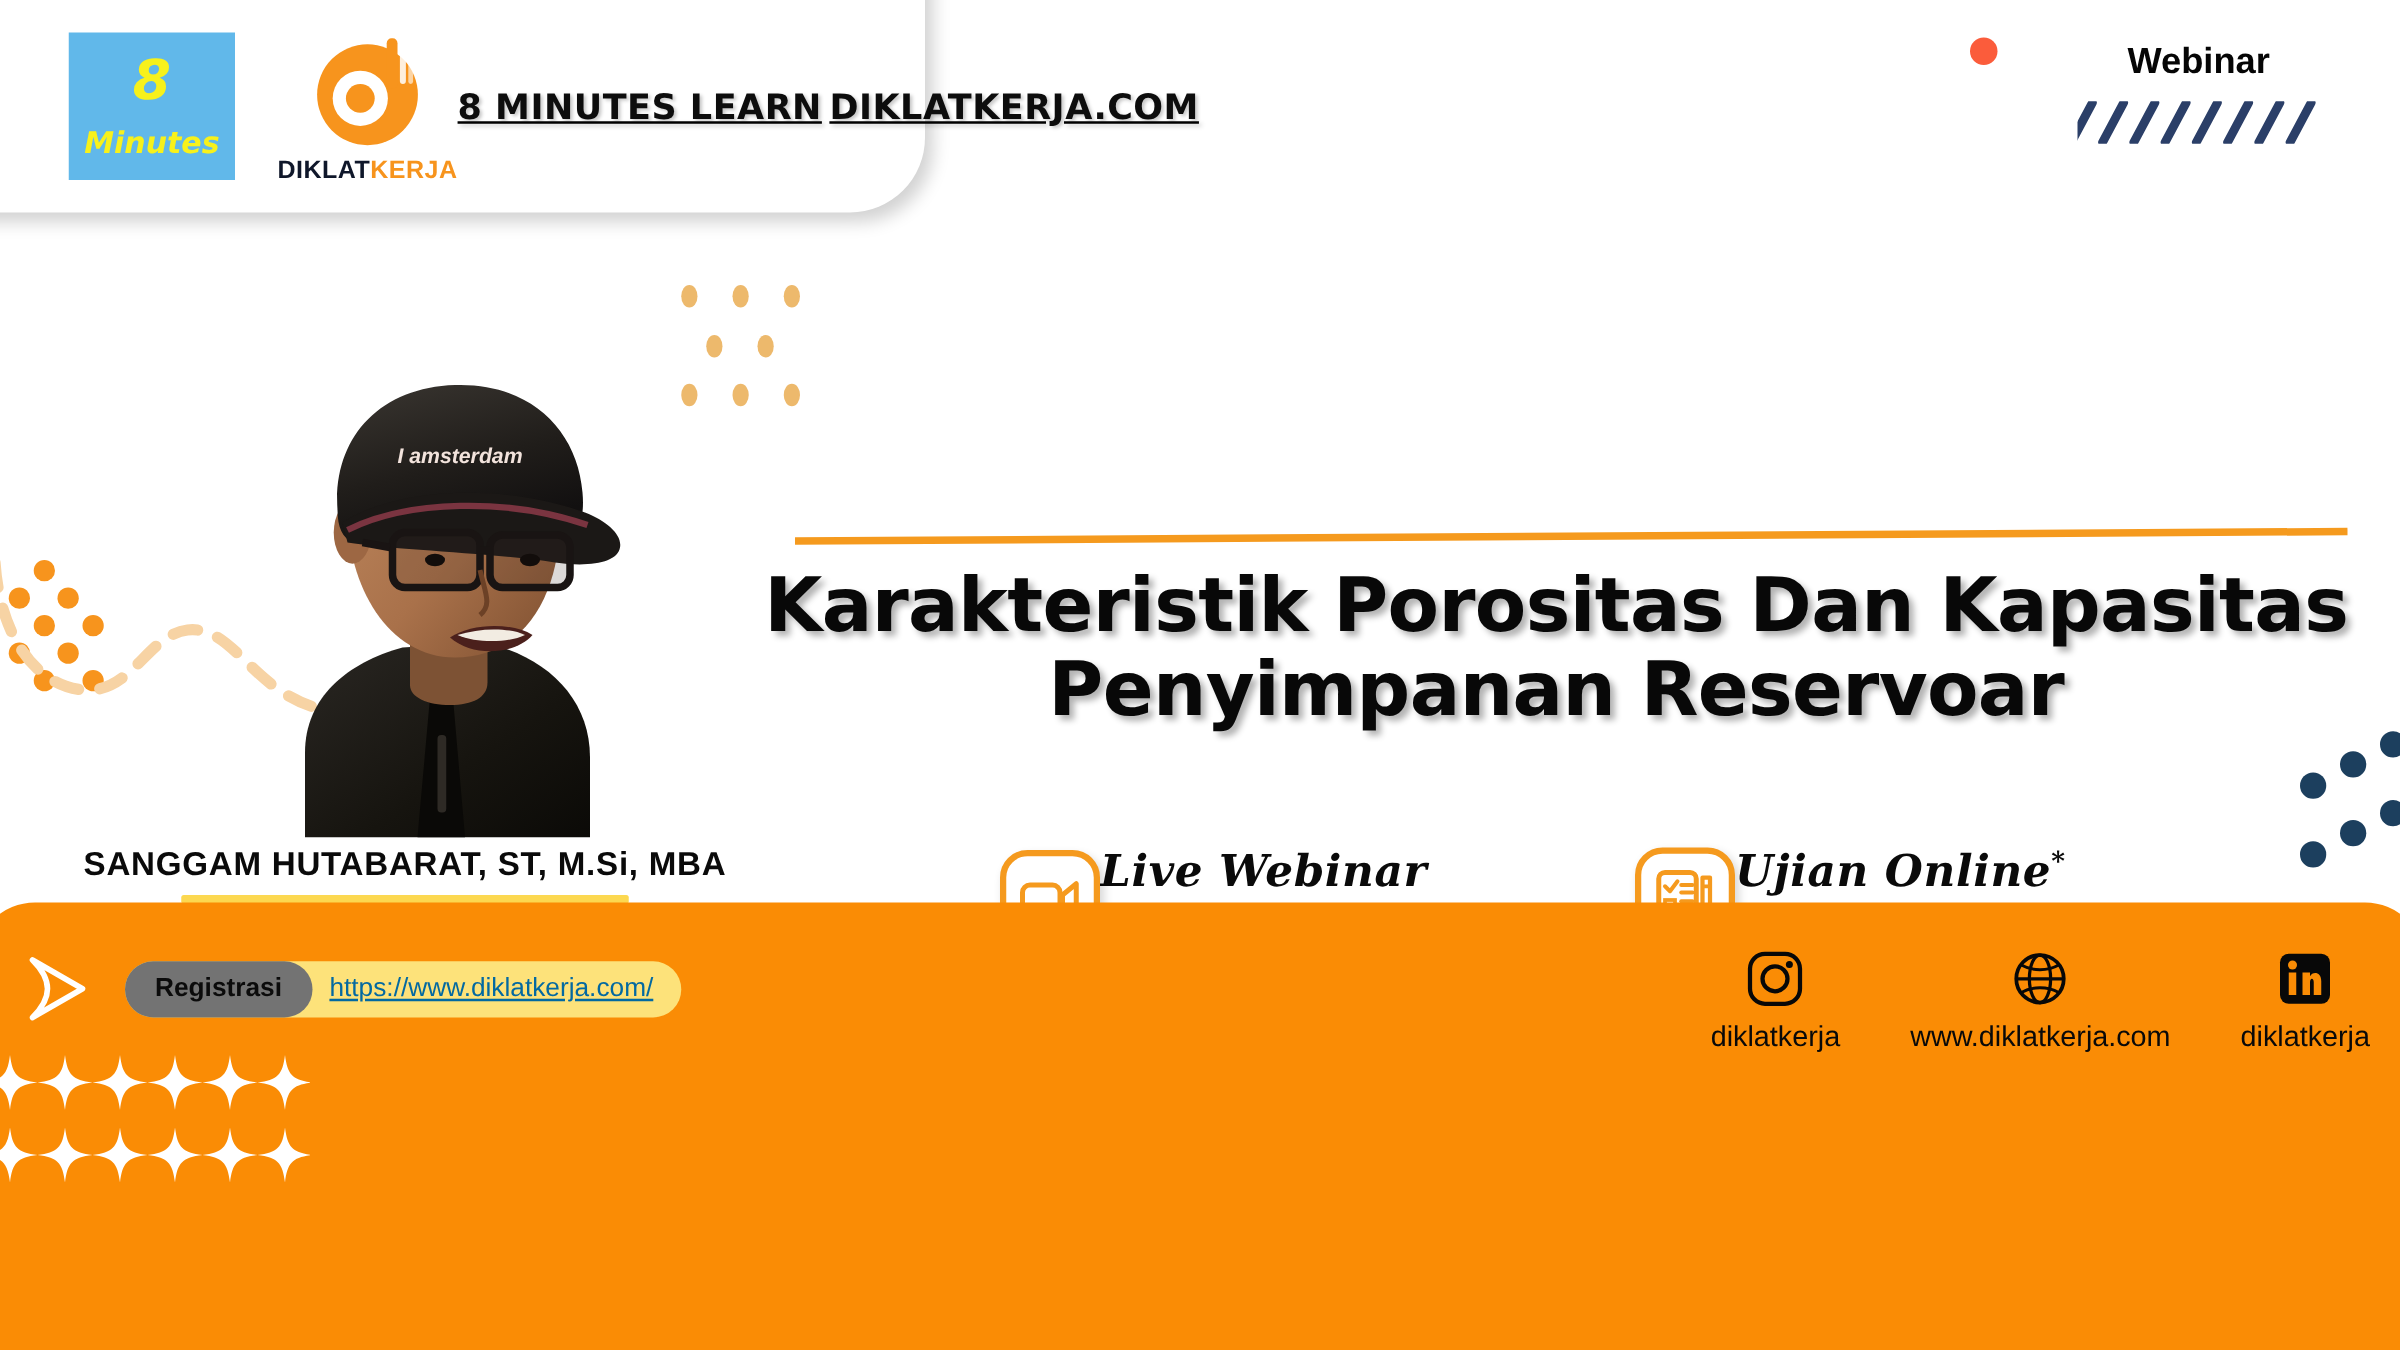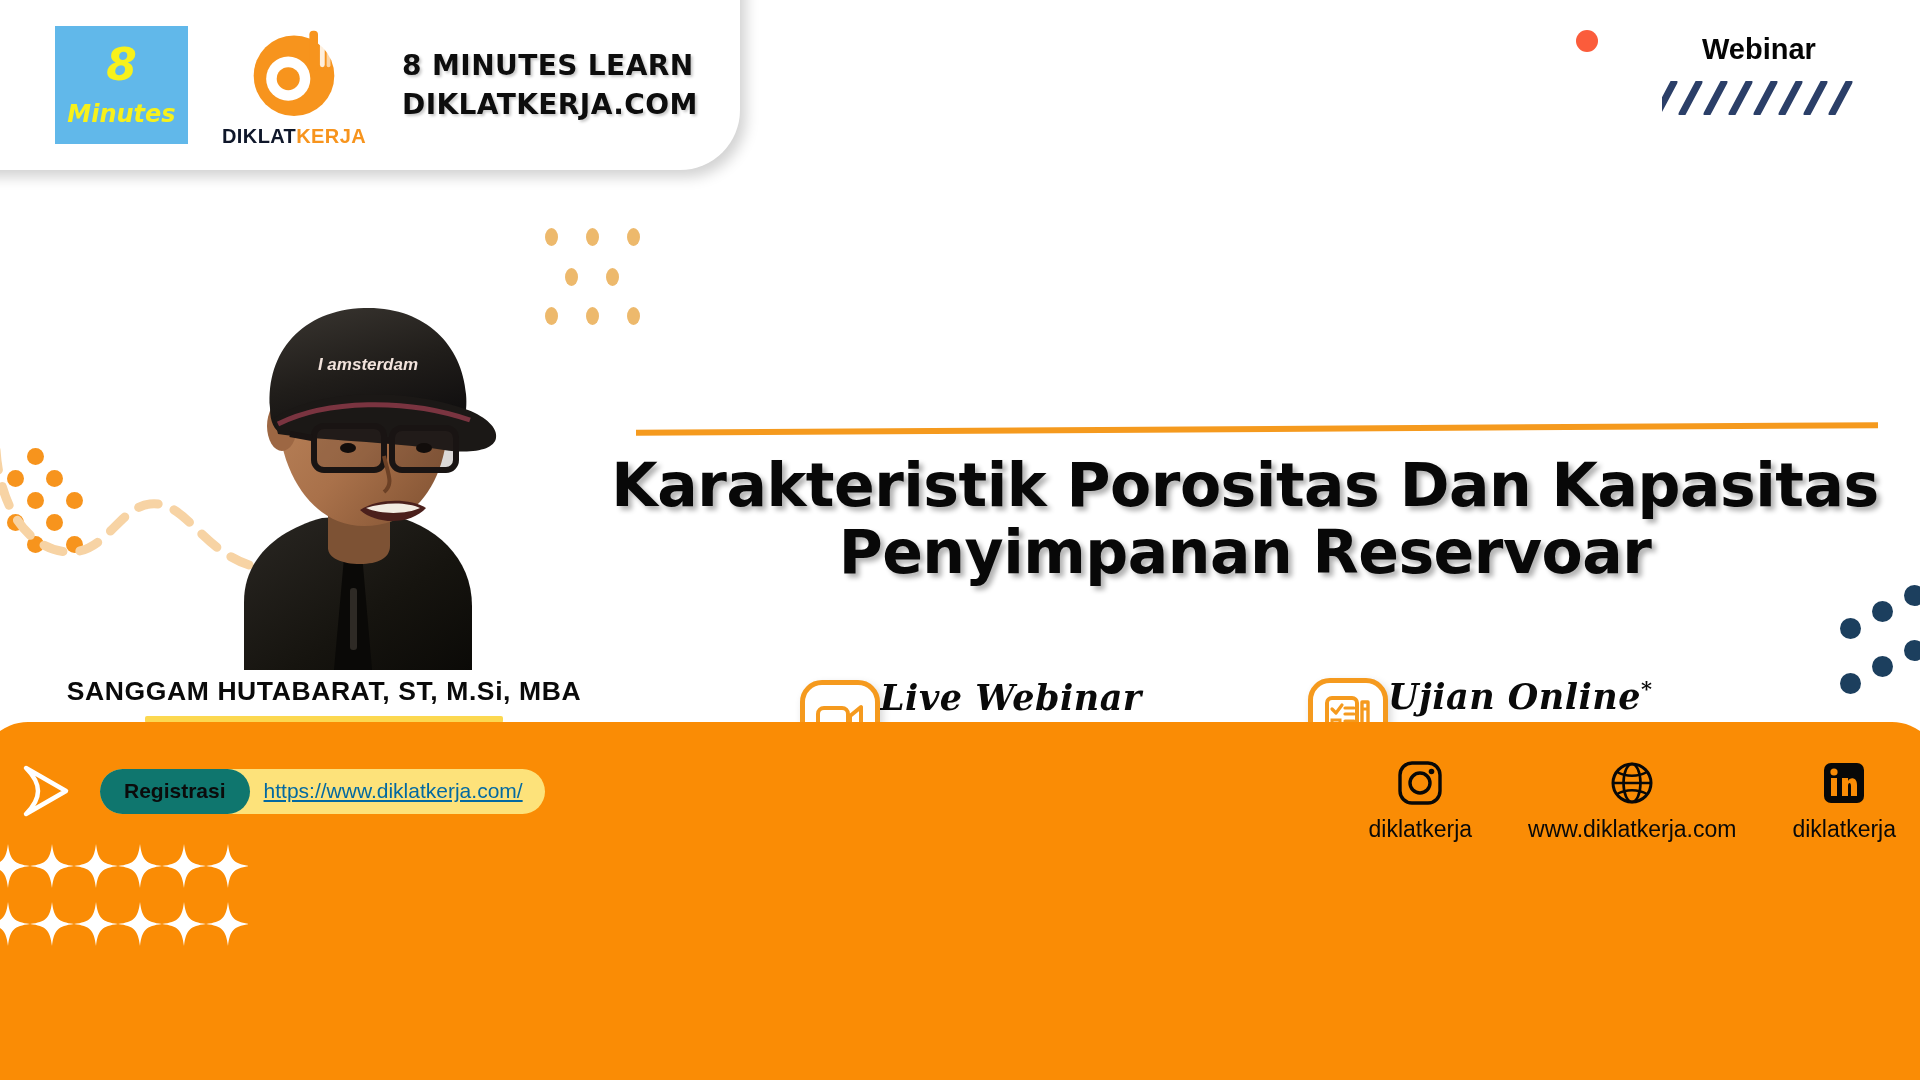--- a/index.html
+++ b/index.html
@@ -77,24 +77,24 @@
     margin-top: 6px;
     font-size: 20px;
     font-weight: 800;
     letter-spacing: 0.4px;
     white-space: nowrap;
   }
   .dk-wordmark .a { color: #0f172a; }
   .dk-wordmark .b { color: #f7941d; }
 
   .header-text {
-    margin-left: 36px;
-    display: flex;
-    flex-direction: column;
+    display: flex;
+    flex-direction: row;
     gap: 6px;
+    text-decoration: underline;
   }
   .header-text div {
     font-family: "DejaVu Sans", sans-serif;
     font-size: 28px;
     font-weight: 700;
     color: #0d0d0d;
     letter-spacing: 0.4px;
     white-space: nowrap;
     text-shadow: 2px 2px 3px rgba(0,0,0,0.22);
   }
@@ -325,21 +325,21 @@
   .reg-pill {
     margin-left: 28px;
     display: flex;
     align-items: stretch;
     height: 45px;
     background: #fde27a;
     border-radius: 23px;
     position: relative;
   }
   .reg-label {
-    background: #0f766e;
+    background: #737373;
     border-radius: 23px;
     padding: 0 24px;
     display: flex;
     align-items: center;
     font-size: 21px;
     font-weight: 700;
     color: #0b0b0b;
     white-space: nowrap;
   }
   .reg-url {

